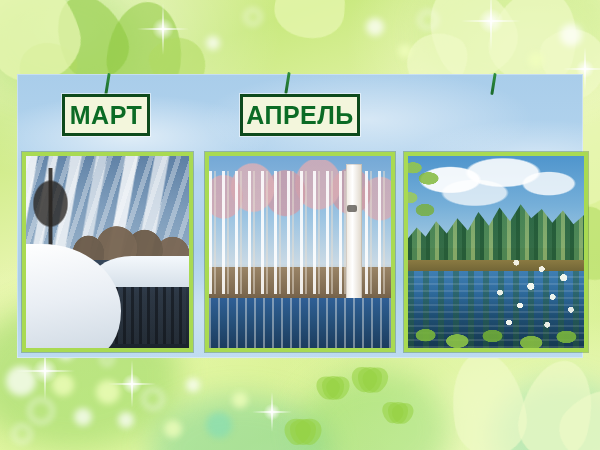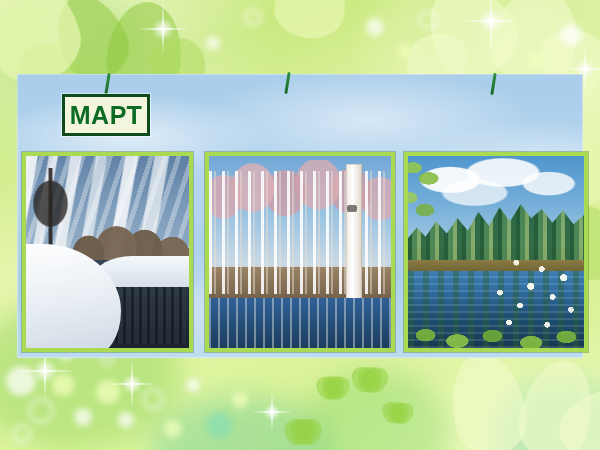--- a/index.html
+++ b/index.html
@@ -411,20 +411,21 @@
       <div class="ph-mar-treeline"></div>
       <div class="ph-mar-bigtree"></div>
       <div class="ph-mar-water"></div>
       <div class="ph-mar-reflect"></div>
       <div class="ph-mar-snow2"></div>
       <div class="ph-mar-snow"></div>
     </div>
   </div>
 
   <div class="stem" style="left:286px; top:72px;"></div>
+  <div class="month-label" style="left:240px; top:94px; width:114px; height:36px; font-size:25px;">АПРЕЛЬ</div>
 
   <div class="photo-frame" style="left:205px; top:152px; width:182px; height:192px;">
     <div class="photo-inner">
       <div class="ph-apr-sky"></div>
       <div class="ph-apr-canopy"></div>
       <div class="ph-apr-ground"></div>
       <div class="ph-apr-trunks"></div>
       <div class="ph-apr-trunkbig"></div>
       <div class="ph-apr-water"></div>
       <div class="ph-apr-wrefl"></div>

